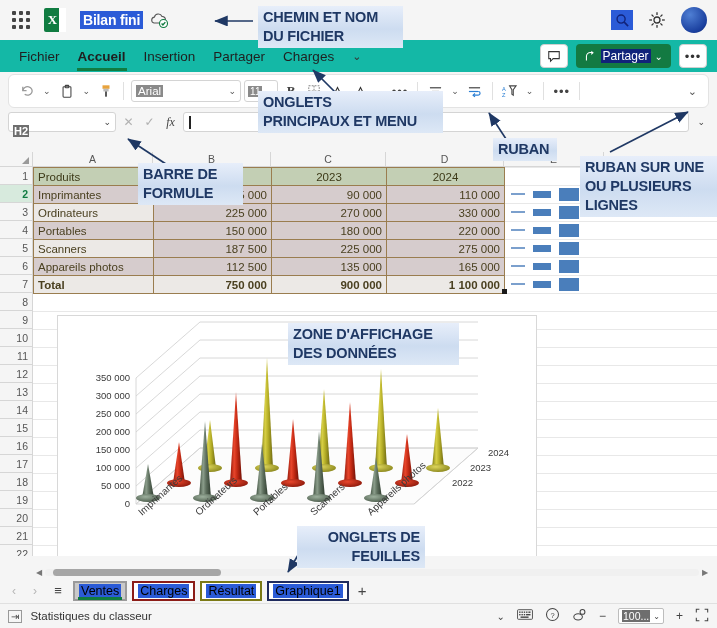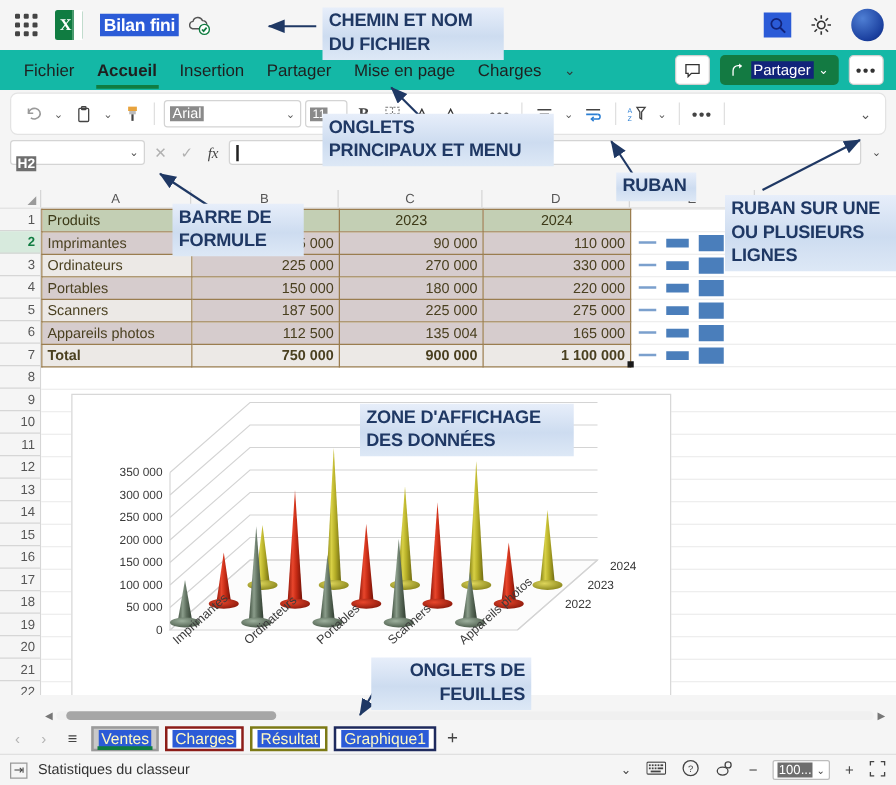--- a/index.html
+++ b/index.html
@@ -116,21 +116,21 @@
   .hscrollwrap { position:absolute; left:33px; right:6px; bottom:50px; height:11px; display:flex; align-items:center; }
   .hsarrow { font-size:8px; color:#777; width:12px; text-align:center; }
   .hstrack { flex:1; height:7px; background:#f0f0f0; border-radius:4px; position:relative; }
   .hsthumb { position:absolute; left:8px; width:168px; top:0; bottom:0; background:#a6a6a6; border-radius:4px; }
   .tabsbar { position:absolute; left:0; right:0; bottom:25px; height:25px; background:#f5f5f5;
              display:flex; align-items:center; padding:0 6px; gap:5px; }
   .tnav { font-size:12px; color:#b5b5b5; width:16px; text-align:center; }
   .tham { font-size:13px; color:#444; width:20px; text-align:center; }
   .stab { font-size:12.5px; padding:1px 4px; border:2px solid #888; background:#fff; position:relative;
           display:flex; align-items:center; }
-  .stab .lbl { background:#2b5bd7; color:#fef9c3; padding:0 2px; }
+  .stab .lbl { background:#2b5bd7; color:#000000; padding:0 2px; }
   .stab.active { border-color:#9a9a9a; background:#c9c9c9; }
   .stab.active::after { content:""; position:absolute; left:3px; right:3px; bottom:-1px; height:2.5px; background:#107c41; }
   .tplus { font-size:15px; color:#444; margin-left:4px; }
 
   
   .statusbar { position:absolute; left:0; right:0; bottom:0; height:25px; background:#f5f5f5;
                border-top:1px solid #e0e0e0; display:flex; align-items:center; padding:0 8px; gap:8px; }
   .sb-left-ic { font-size:10px; color:#444; border:1px solid #999; padding:0 2px; line-height:11px; }
   .sb-txt { font-size:11.5px; color:#333; }
   .sb-right { margin-left:auto; display:flex; align-items:center; gap:12px; }
@@ -197,21 +197,20 @@
     </div>
     <div class="avatar"></div>
   </div>
 </div>
 
 <div class="menurow">
   <div class="mitem">Fichier</div>
   <div class="mitem active">Accueil</div>
   <div class="mitem">Insertion</div>
   <div class="mitem">Partager</div>
-  <div class="mitem">Mise en page</div>
   <div class="mitem">Charges</div>
   <div class="mitem" style="font-size:11px;color:#333;">⌄</div>
   <div class="menu-right">
     <div class="cmt-btn">
       <svg width="14" height="14" viewBox="0 0 16 16">
         <path d="M2 3 h12 v8 h-7 l-3 3 v-3 h-2 z" fill="none" stroke="#333" stroke-width="1.2"></path>
       </svg>
     </div>
     <div class="share-btn">
       <svg width="13" height="13" viewBox="0 0 16 16">
@@ -393,21 +392,21 @@
         </tr>
         <tr>
           <td class="lab">Scanners</td>
           <td class="num">187 500</td>
           <td class="num">225 000</td>
           <td class="num">275 000</td>
         </tr>
         <tr class="odd">
           <td class="lab">Appareils photos</td>
           <td class="num">112 500</td>
-          <td class="num">135 004</td>
+          <td class="num">135 000</td>
           <td class="num">165 000</td>
         </tr>
         <tr>
           <td class="tot">Total</td>
           <td class="tot num">750 000</td>
           <td class="tot num">900 000</td>
           <td class="tot num">1 100 000</td>
         </tr>
       </tbody>
         </table>

